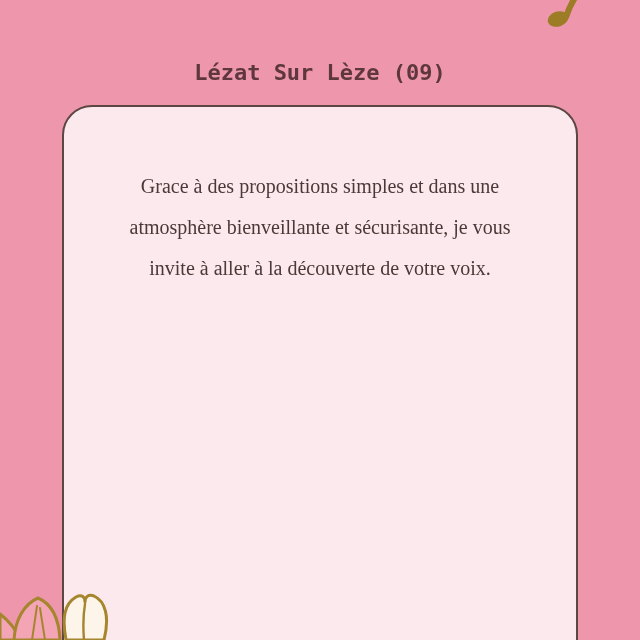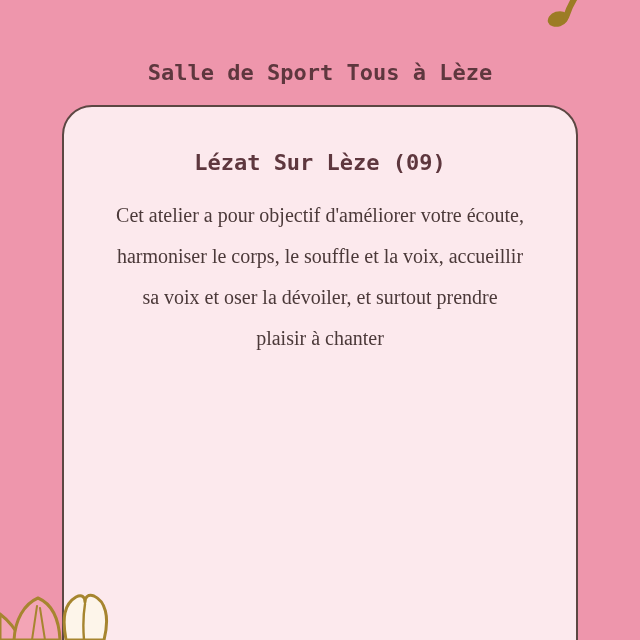--- a/index.html
+++ b/index.html
@@ -63,35 +63,33 @@
     width: 130px; height: 58px;
     z-index: 4;
   }
 </style>
 </head>
 <body>
 
 <div>
 
   <header class="event-header">
-    <div>Salle de Sport Tous à Lèze</div>
     <div>Lézat Sur Lèze (09)</div>
   </header>
 
   <svg class="music-note" viewBox="0 0 42 34" aria-hidden="true">
     <ellipse cx="14" cy="25" rx="10.5" ry="7.5" fill="#9c7c25" transform="rotate(-18 14 25)"></ellipse>
     <path d="M22,23 C25,14 29,5 36,-3" stroke="#9c7c25" stroke-width="6" stroke-linecap="round" fill="none"></path>
   </svg>
 
   <section class="card">
     <div class="card-content">
-      <p class="body-text">Cet atelier a pour objectif d'améliorer votre écoute,
-harmoniser le corps, le souffle et la voix, accueillir
-sa voix et oser la dévoiler, et surtout prendre
-plaisir à chanter</p>
+      <p class="intro-text">Grace à des propositions simples et dans une
+atmosphère bienveillante et sécurisante, je vous
+invite à aller à la découverte de votre voix.</p>
 
       
       
 
       
       
     </div>
   </section>
 
   <svg class="flower" viewBox="0 0 130 58" aria-hidden="true">

